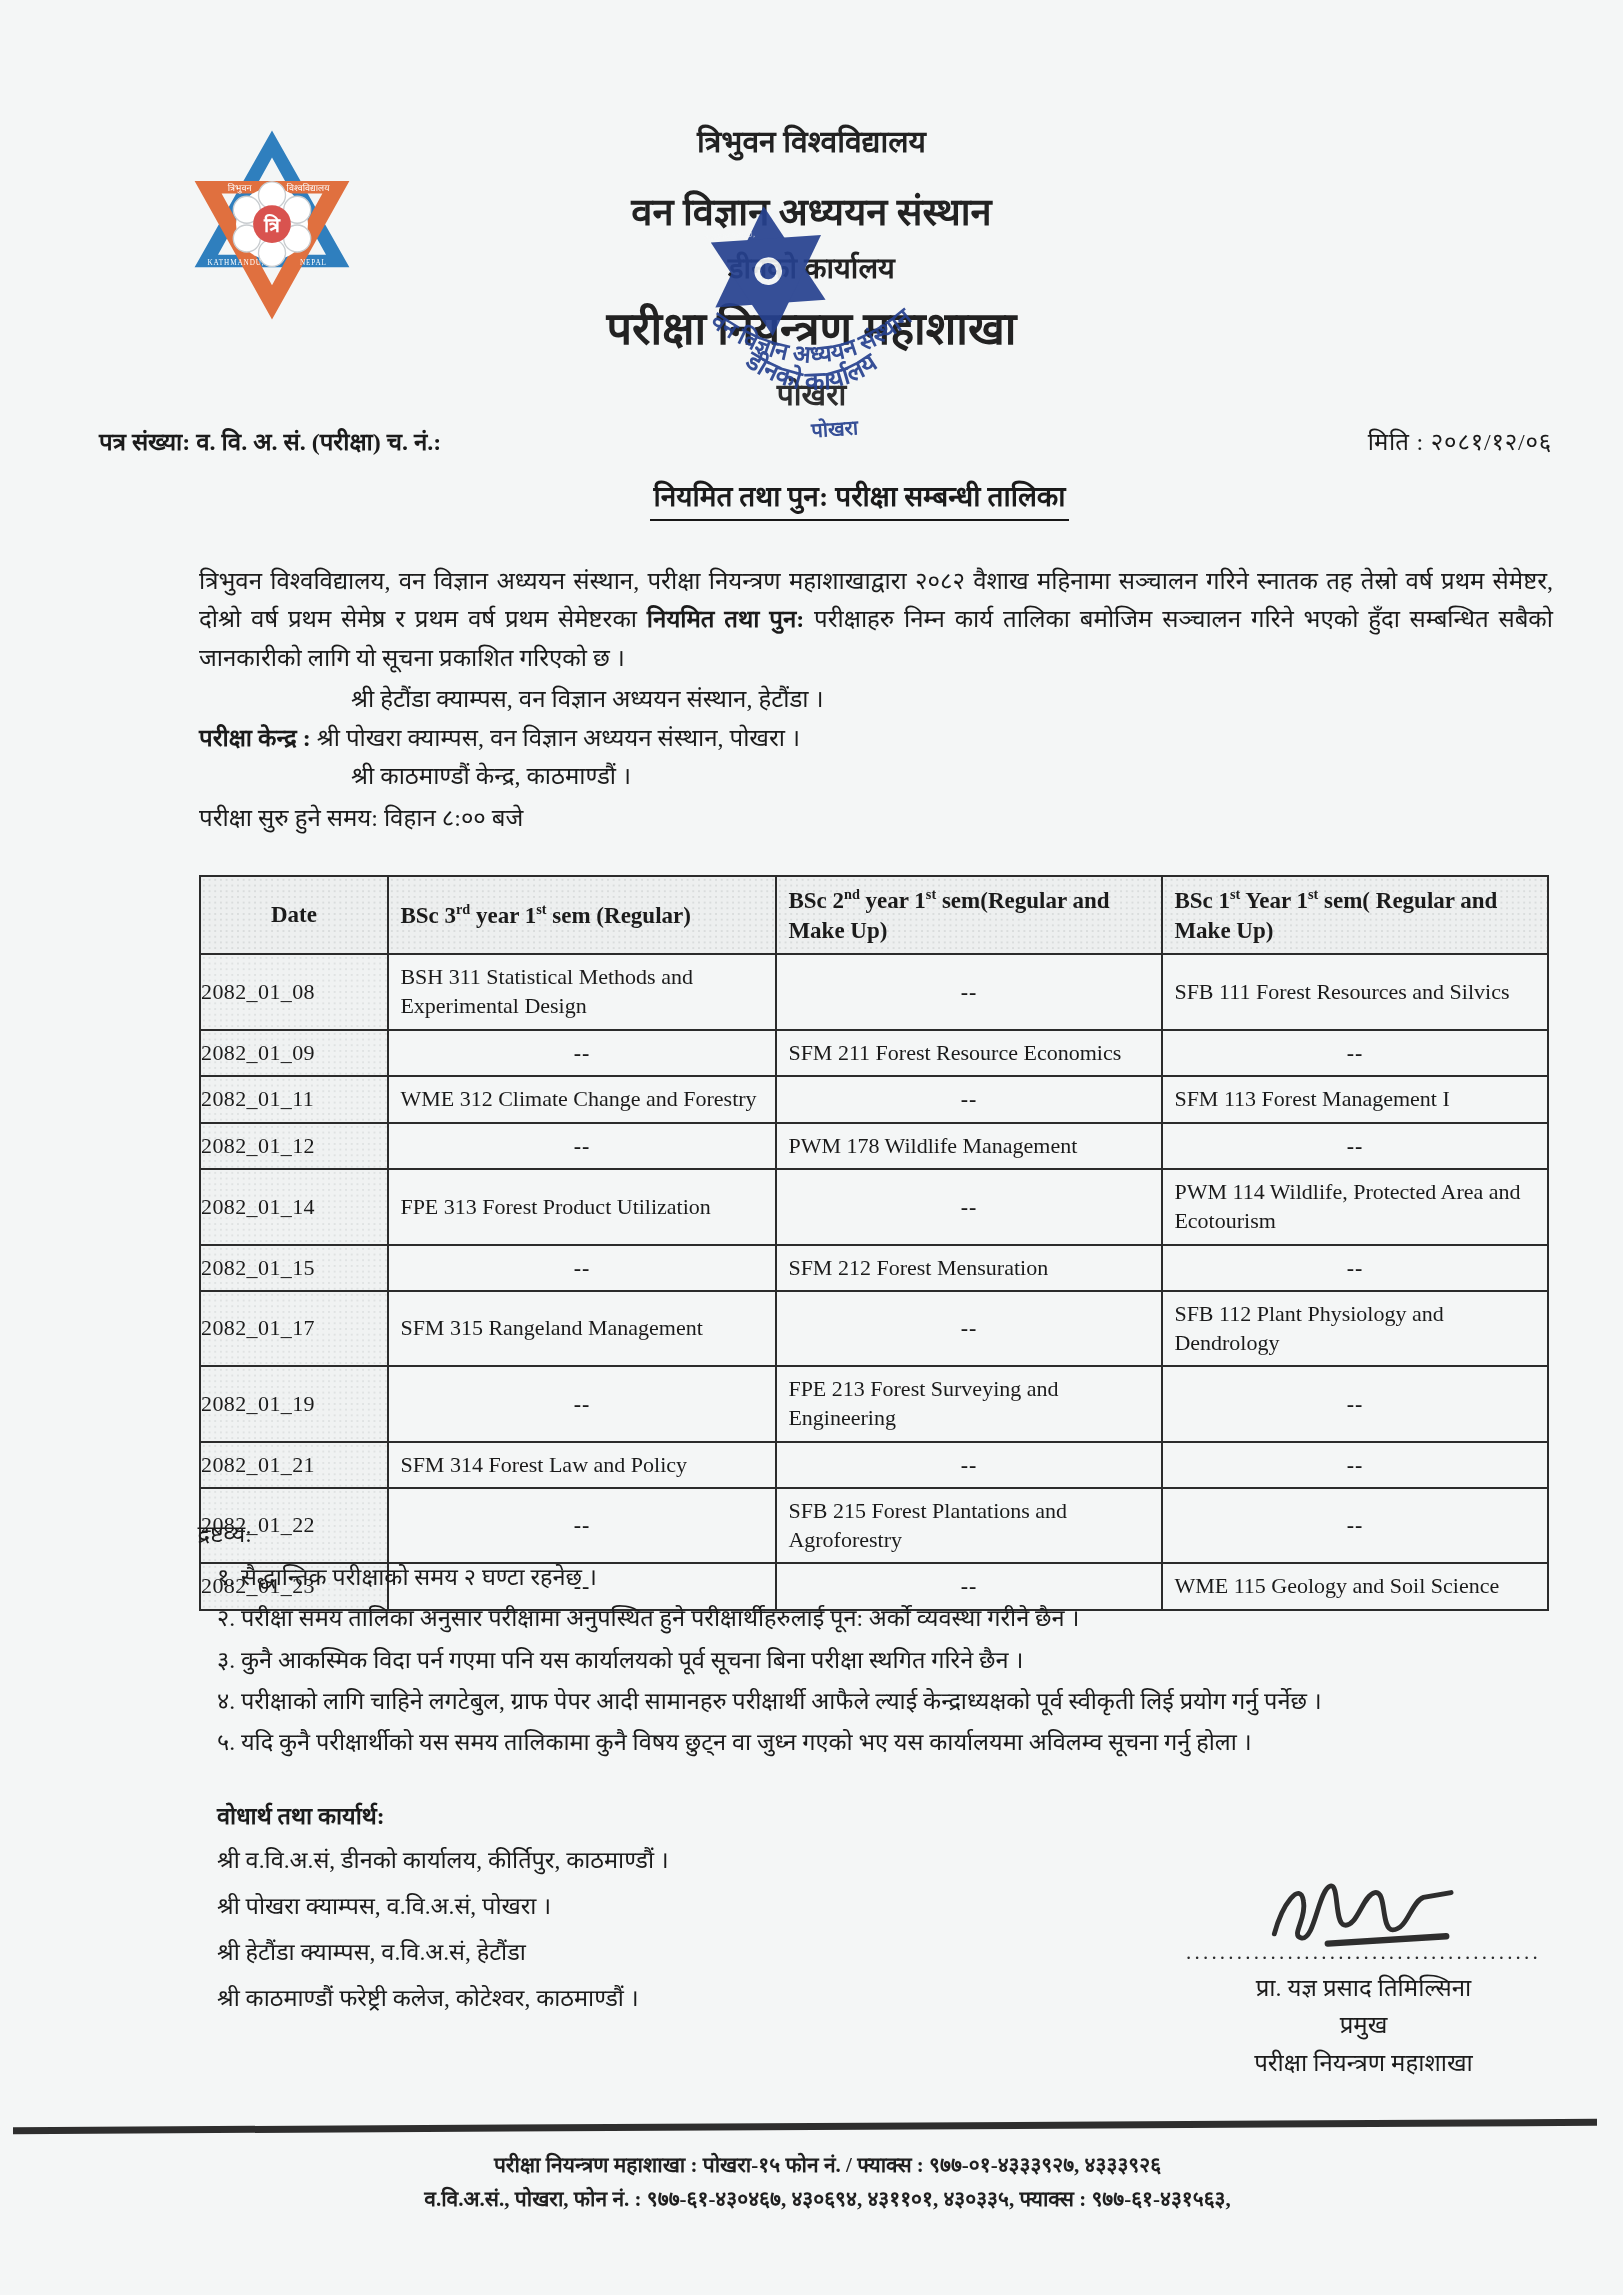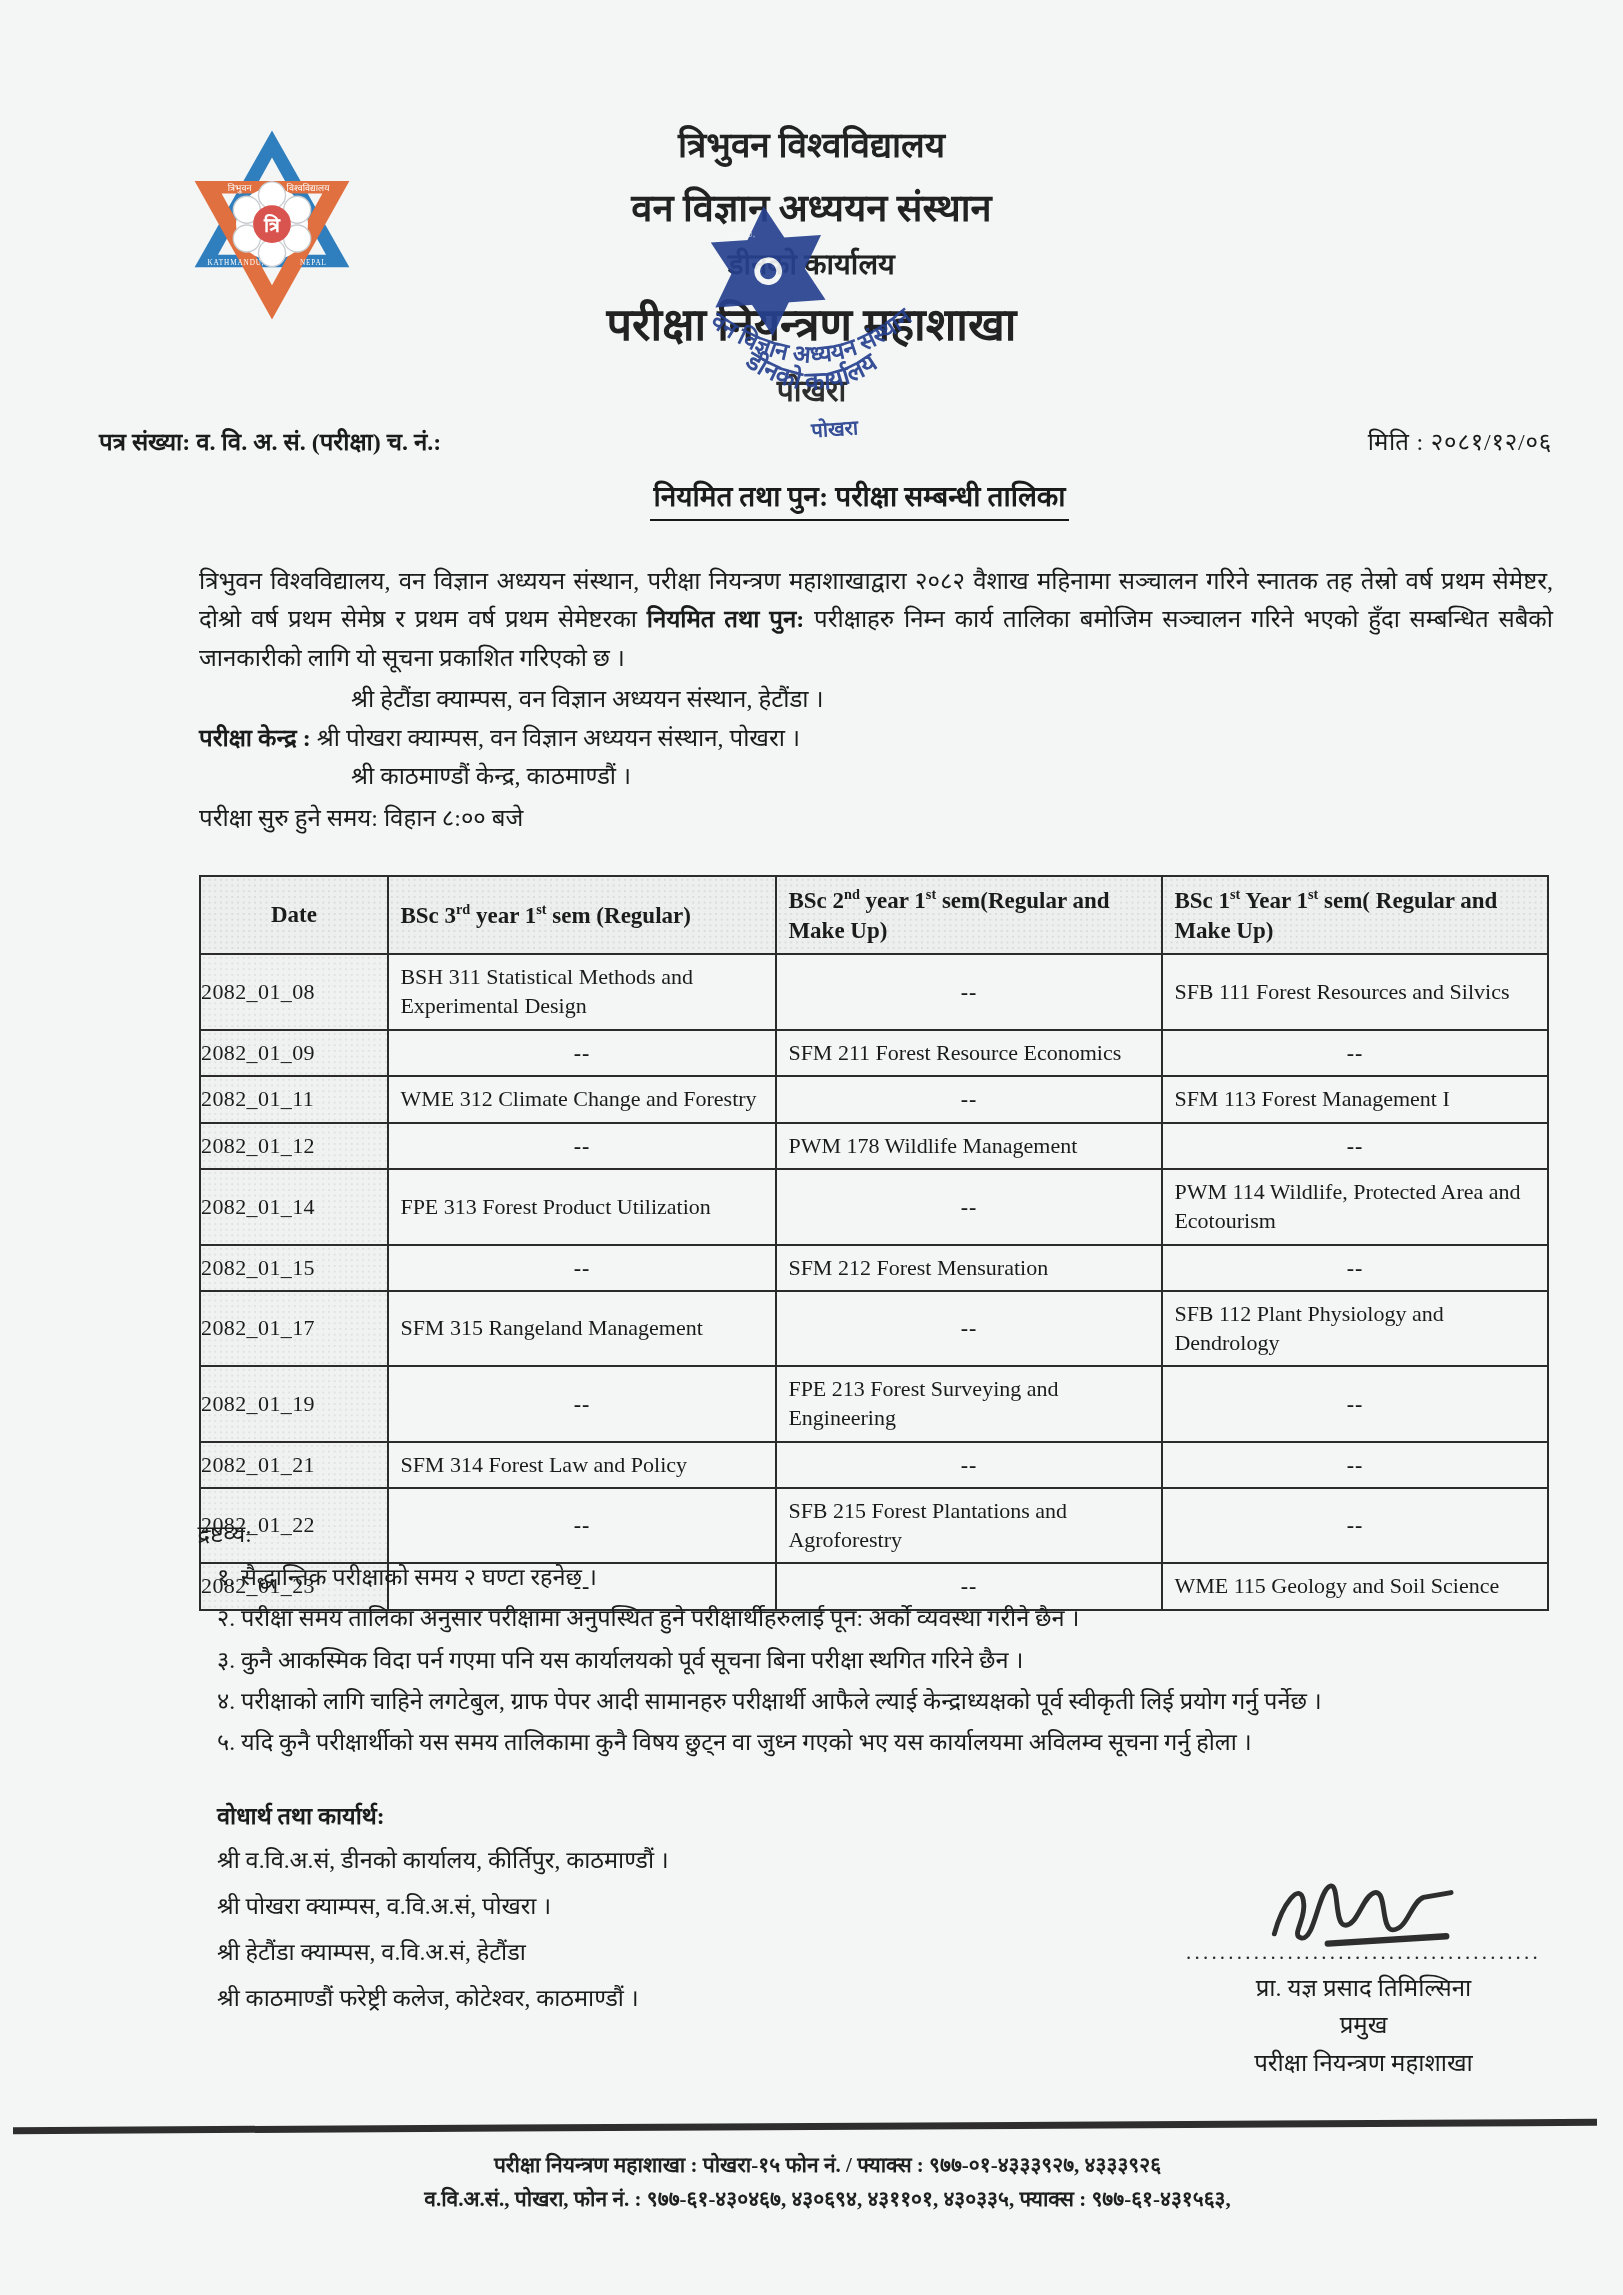--- a/index.html
+++ b/index.html
@@ -7,21 +7,21 @@
     position:relative;
     width:1623px;height:2295px;
     margin:0 auto;
     background:#f4f6f6;
     font-family:"Liberation Serif","DejaVu Serif",serif;
     color:#1b1b1b;
     overflow:hidden;
   }
   
   .header-block{position:absolute;top:120px;left:0;width:100%;text-align:center;font-weight:bold;color:#222;}
-  .hl1{font-size:35px;margin:0 0 13px 0;}
+  .hl1{font-size:30px;margin:0 0 23px 0;}
   .hl2{font-size:38px;margin:0 0 11.4px 0;}
   .hl3{font-size:29px;margin:0 0 9.7px 0;}
   .hl4{font-size:45px;margin:0 0 16px 0;}
   .hl5{font-size:30px;margin:0;color:#2e2e2e;}
   .logo-wrap{position:absolute;left:182px;top:125px;width:180px;height:209px;}
   .stamp-wrap{position:absolute;left:683px;top:193px;width:273px;height:273px;opacity:.92;}
   
   .ref-row{position:absolute;top:424px;left:99px;right:71px;display:flex;justify-content:space-between;align-items:flex-start;}
   .ref-left{font-weight:bold;font-size:24px;}
   .ref-right{font-size:24px;letter-spacing:0.8px;}

